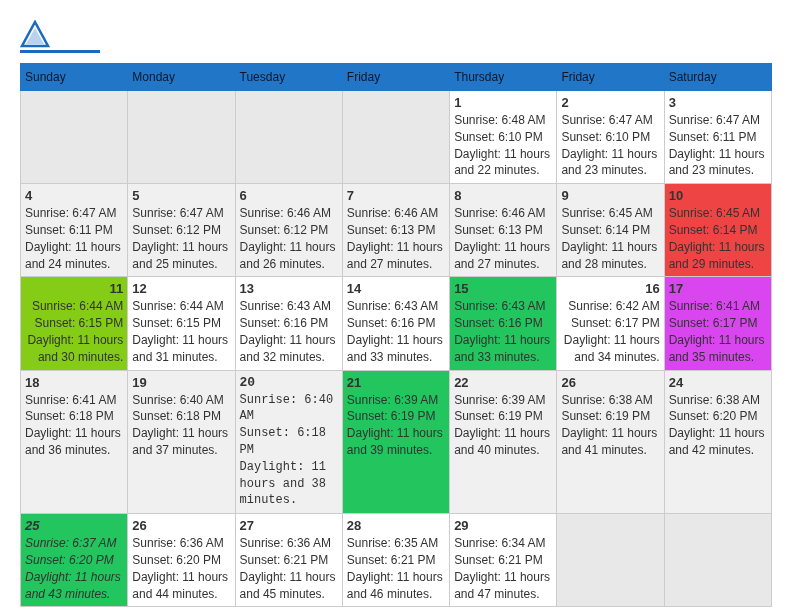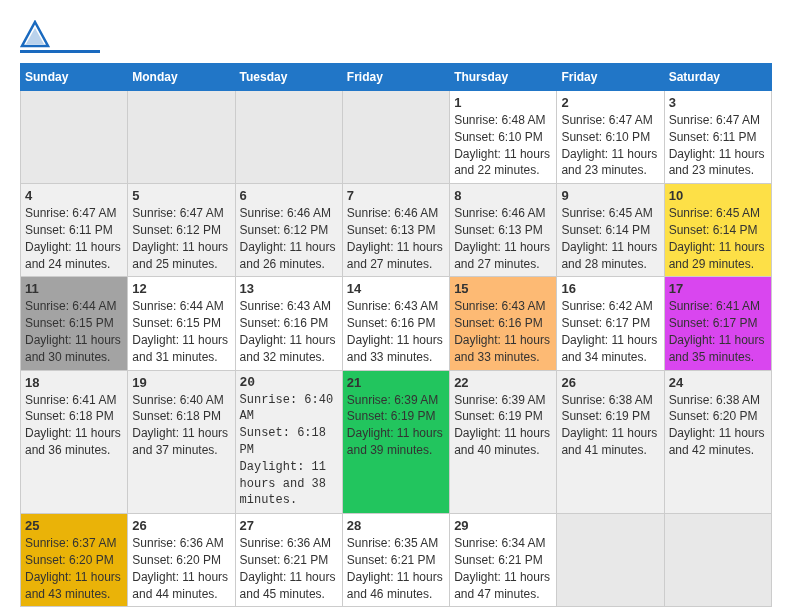--- a/index.html
+++ b/index.html
@@ -44,23 +44,23 @@
       font-size: 16px;
       color: #555;
     }
     table {
       width: 100%;
       border-collapse: collapse;
       table-layout: fixed;
     }
     th {
       background: #2176c7;
-      color: #ffffff;
+      color: #0f172a;
       font-size: 12px;
-      font-weight: bold;
+      font-weight: normal;
       padding: 6px 4px;
       text-align: left;
       border: 1px solid #2176c7;
     }
     td {
       border: 1px solid #ccc;
       vertical-align: top;
       padding: 4px 4px;
       font-size: 10px;
       color: #333;
@@ -158,47 +158,47 @@
           <div class="day-info">Sunrise: 6:46 AM<br>Sunset: 6:13 PM<br>Daylight: 11 hours and 27 minutes.</div>
         </td>
         <td style="background: rgb(240, 240, 240);">
           <div class="day-num">8</div>
           <div class="day-info">Sunrise: 6:46 AM<br>Sunset: 6:13 PM<br>Daylight: 11 hours and 27 minutes.</div>
         </td>
         <td style="background: rgb(240, 240, 240);">
           <div class="day-num">9</div>
           <div class="day-info">Sunrise: 6:45 AM<br>Sunset: 6:14 PM<br>Daylight: 11 hours and 28 minutes.</div>
         </td>
-        <td style="background: #fde047;">
+        <td style="background: #ef4444;">
           <div class="day-num">10</div>
           <div class="day-info">Sunrise: 6:45 AM<br>Sunset: 6:14 PM<br>Daylight: 11 hours and 29 minutes.</div>
         </td>
       </tr>
       <tr>
-        <td style="background: #a3a3a3;">
+        <td style="background: #84cc16; text-align: right;">
           <div class="day-num">11</div>
           <div class="day-info">Sunrise: 6:44 AM<br>Sunset: 6:15 PM<br>Daylight: 11 hours and 30 minutes.</div>
         </td>
         <td style="background: rgb(255, 255, 255);">
           <div class="day-num">12</div>
           <div class="day-info">Sunrise: 6:44 AM<br>Sunset: 6:15 PM<br>Daylight: 11 hours and 31 minutes.</div>
         </td>
         <td style="background: rgb(255, 255, 255); margin-top: 33px;">
           <div class="day-num">13</div>
           <div class="day-info">Sunrise: 6:43 AM<br>Sunset: 6:16 PM<br>Daylight: 11 hours and 32 minutes.</div>
         </td>
         <td style="background: rgb(255, 255, 255);">
           <div class="day-num">14</div>
           <div class="day-info">Sunrise: 6:43 AM<br>Sunset: 6:16 PM<br>Daylight: 11 hours and 33 minutes.</div>
         </td>
-        <td style="background: #fdba74;">
+        <td style="background: #22c55e;">
           <div class="day-num">15</div>
           <div class="day-info">Sunrise: 6:43 AM<br>Sunset: 6:16 PM<br>Daylight: 11 hours and 33 minutes.</div>
         </td>
-        <td style="background: rgb(255, 255, 255);">
+        <td style="background: rgb(255, 255, 255); text-align: right;">
           <div class="day-num">16</div>
           <div class="day-info">Sunrise: 6:42 AM<br>Sunset: 6:17 PM<br>Daylight: 11 hours and 34 minutes.</div>
         </td>
         <td style="background: #d946ef;">
           <div class="day-num">17</div>
           <div class="day-info">Sunrise: 6:41 AM<br>Sunset: 6:17 PM<br>Daylight: 11 hours and 35 minutes.</div>
         </td>
       </tr>
       <tr>
         <td style="background: rgb(240, 240, 240);">
@@ -224,21 +224,21 @@
         <td style="background: rgb(240, 240, 240);">
           <div class="day-num">26</div>
           <div class="day-info">Sunrise: 6:38 AM<br>Sunset: 6:19 PM<br>Daylight: 11 hours and 41 minutes.</div>
         </td>
         <td style="background: rgb(240, 240, 240);">
           <div class="day-num">24</div>
           <div class="day-info">Sunrise: 6:38 AM<br>Sunset: 6:20 PM<br>Daylight: 11 hours and 42 minutes.</div>
         </td>
       </tr>
       <tr>
-        <td style="background: #eab308;">
+        <td style="background: #22c55e; font-style: italic;">
           <div class="day-num">25</div>
           <div class="day-info">Sunrise: 6:37 AM<br>Sunset: 6:20 PM<br>Daylight: 11 hours and 43 minutes.</div>
         </td>
         <td style="background: rgb(255, 255, 255);">
           <div class="day-num">26</div>
           <div class="day-info">Sunrise: 6:36 AM<br>Sunset: 6:20 PM<br>Daylight: 11 hours and 44 minutes.</div>
         </td>
         <td style="background: rgb(255, 255, 255);">
           <div class="day-num">27</div>
           <div class="day-info">Sunrise: 6:36 AM<br>Sunset: 6:21 PM<br>Daylight: 11 hours and 45 minutes.</div>

